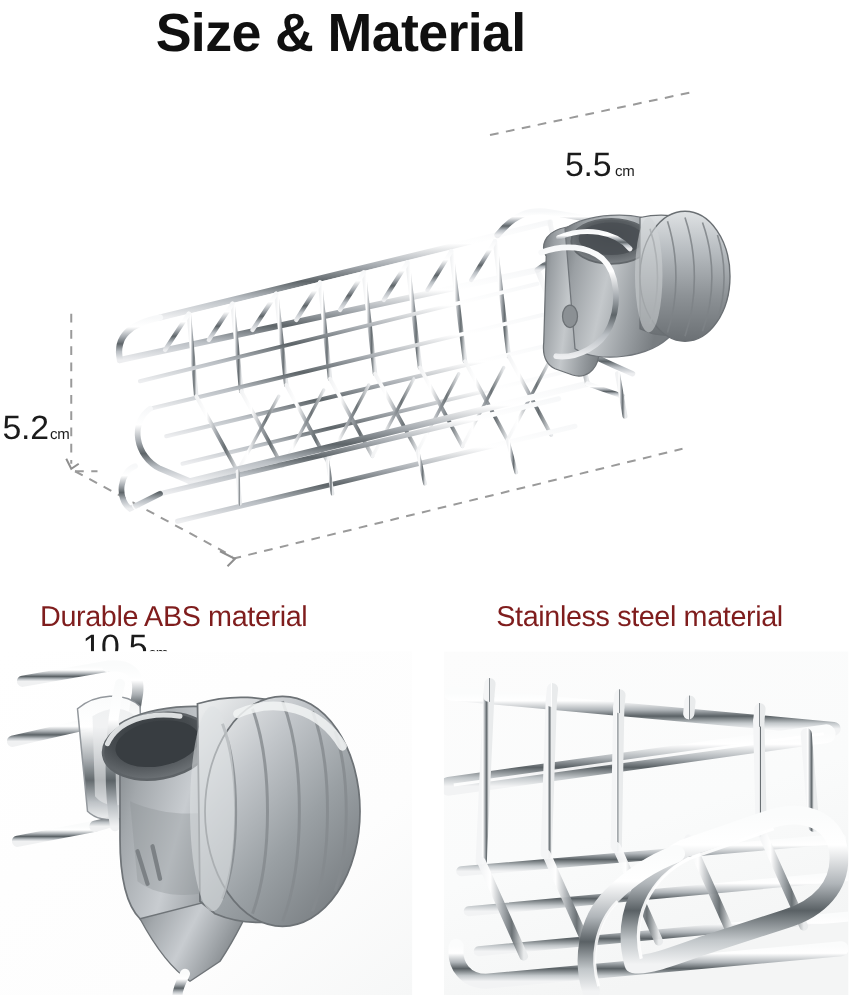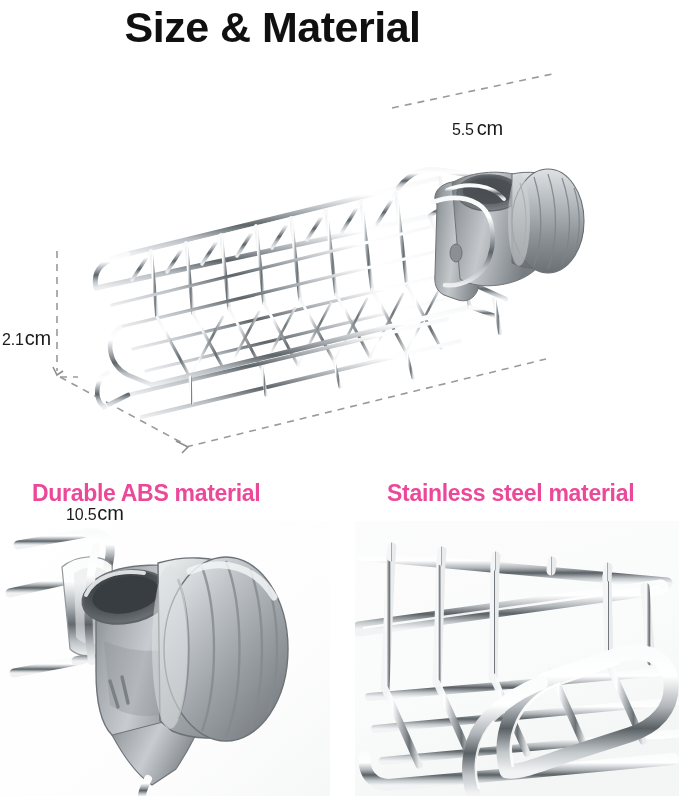--- a/index.html
+++ b/index.html
@@ -51,40 +51,40 @@
 
   
   .dim-label {
     position: absolute;
     font-family: "Liberation Sans", sans-serif;
     font-weight: 400;
     color: #1b1b1b;
     white-space: nowrap;
     letter-spacing: -0.2px;
   }
-  .dim-num { font-size: 16px; }
-  .dim-unit { font-size: 20px; margin-left: 3px; }
+  .dim-num { font-size: 27px; }
+  .dim-unit { font-size: 12px; margin-left: 3px; }
 
   #dim-width-label  { left: 373px; top: 393px; }
   #dim-depth-label  { left: 66px;  top: 417px; margin-top: 30px; }
   #dim-height-label { left: 2px;   top: 272px; }
   #dim-clamp-label  { left: 452px; top: 62px;  }
 
   
   .caption {
     position: absolute;
     font-family: "Liberation Sans", sans-serif;
     font-size: 23px;
-    font-weight: 700;
-    color: #ec4899;
+    font-weight: 400;
+    color: #7f1d1d;
     white-space: nowrap;
     letter-spacing: -0.3px;
   }
   #caption-left  { left: 32px;  top: 480px; }
-  #caption-right { left: 387px; top: 480px; }
+  #caption-right { left: 397px; top: 480px; }
 
   
   .photo {
     position: absolute;
     top: 521px;
     height: 275px;
     overflow: hidden;
     background: #ffffff;
   }
   #photo-abs   { left: 0px;   width: 330px; }
@@ -272,21 +272,21 @@
 
       <path d="M 494 244 L 500 278" stroke="url(#steelV)" stroke-width="4" fill="none" stroke-linecap="round"></path>
     </g>
   </svg>
 
   <div class="dim-label" id="dim-clamp-label">
     <span class="dim-num">5.5</span><span class="dim-unit">cm</span>
   </div>
 
   <div class="dim-label" id="dim-height-label">
-    <span class="dim-num">2.1</span><span class="dim-unit" style="margin-left:1px">cm</span>
+    <span class="dim-num">5.2</span><span class="dim-unit" style="margin-left:1px">cm</span>
   </div>
 
   <div class="dim-label" id="dim-depth-label">
     <span class="dim-num">10.5</span><span class="dim-unit" style="margin-left:1px">cm</span>
   </div>
 
 </div>
 
 <div class="caption" id="caption-left">Durable ABS material</div>
 

